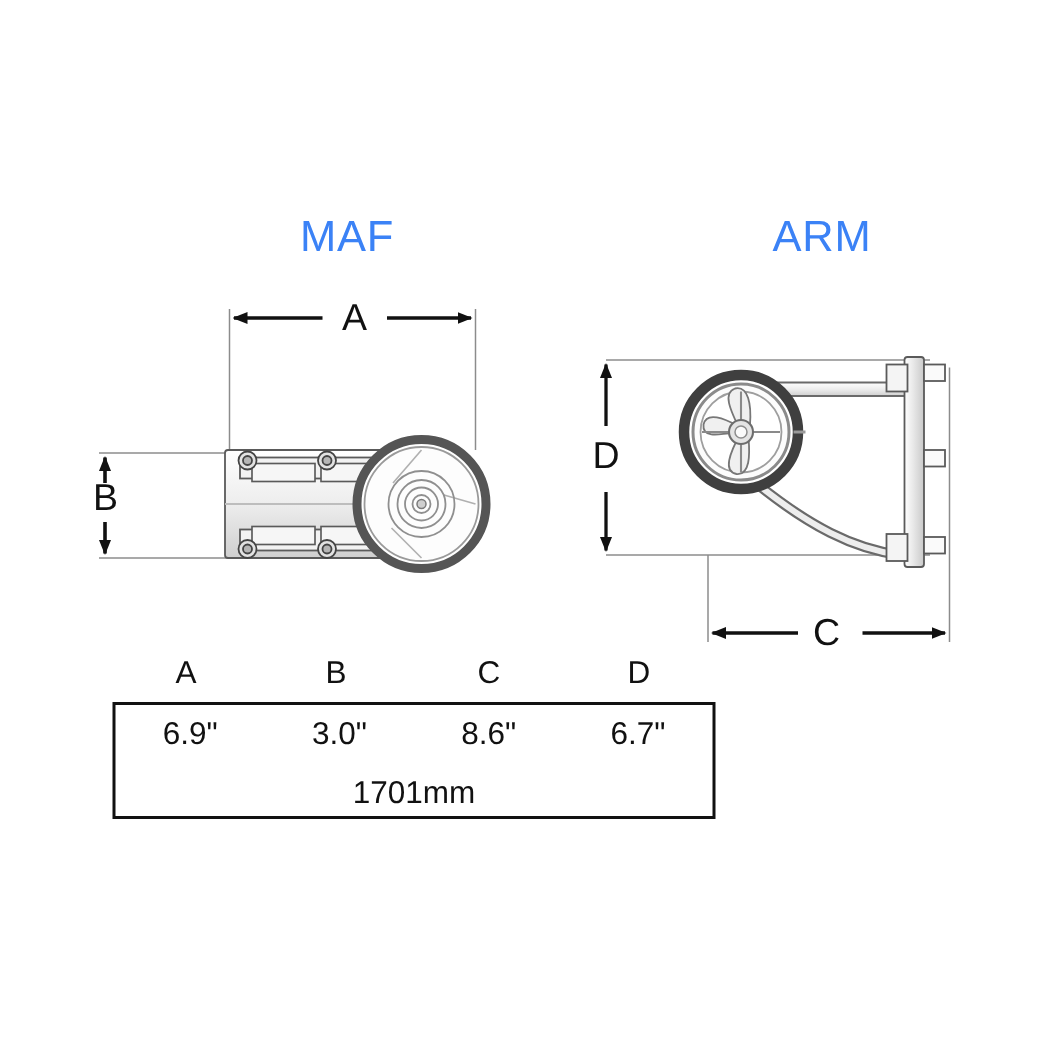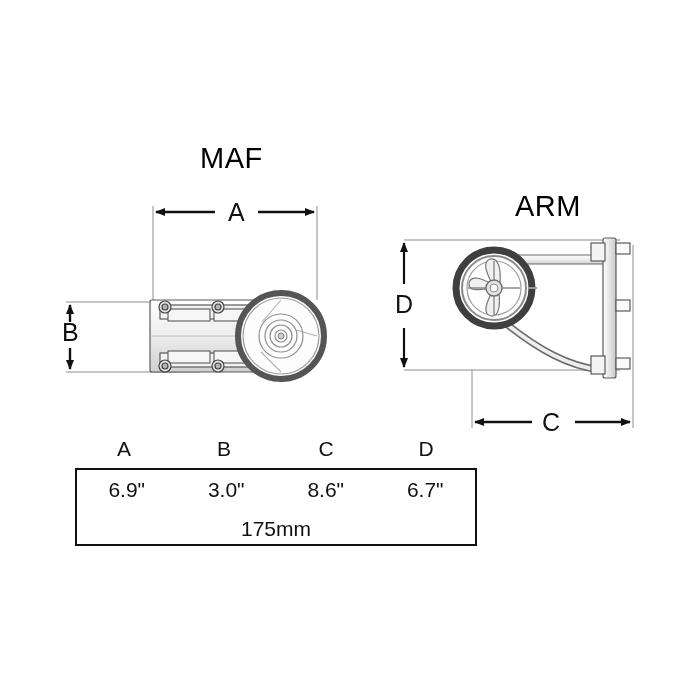--- a/index.html
+++ b/index.html
@@ -25,25 +25,25 @@
     top: 0;
     left: 0;
     width: 700px;
     height: 700px;
   }
   .view-title {
     position: absolute;
     font-size: 29px;
     font-weight: 400;
     letter-spacing: 0.5px;
-    color: #000000;
+    color: #3b82f6;
     white-space: nowrap;
   }
   #title-maf { left: 200px; top: 142px; }
-  #title-arm { left: 515px; top: 142px; margin-top: 48px; }
+  #title-arm { left: 515px; top: 142px; }
 
   .dim-label {
     position: absolute;
     font-size: 25px;
     color: #111111;
     white-space: nowrap;
   }
   #dim-a { left: 228px; top: 198px; }
   #dim-b { left: 62px; top: 318px; }
   #dim-c { left: 542px; top: 408px; }
@@ -249,17 +249,17 @@
   <div class="col-header" id="hdr-d">D</div>
 
   <div id="spec-table">
     <div class="spec-row">
       <div class="spec-cell">6.9"</div>
       <div class="spec-cell">3.0"</div>
       <div class="spec-cell">8.6"</div>
       <div class="spec-cell">6.7"</div>
     </div>
     <div class="spec-row">
-      <div class="spec-cell">175mm</div>
+      <div class="spec-cell">1701mm</div>
     </div>
   </div>
 
 </div>
 
 </body></html>

